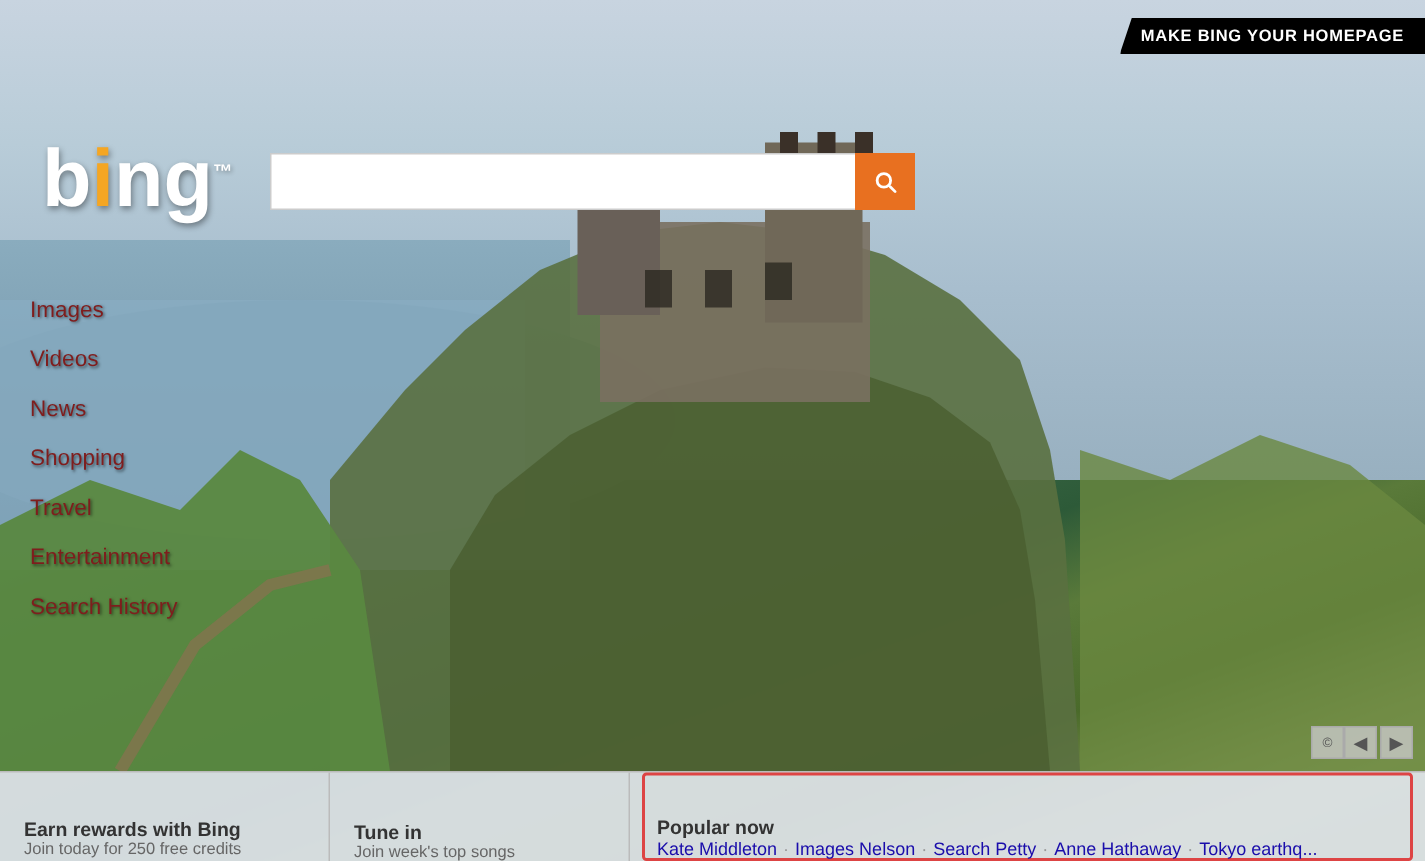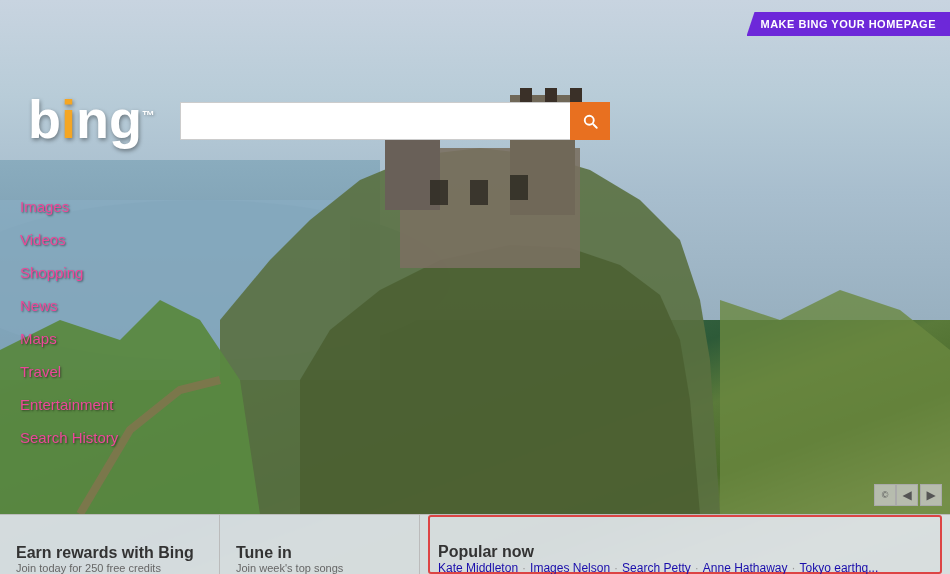--- a/index.html
+++ b/index.html
@@ -41,21 +41,21 @@
       z-index: 10;
       display: flex;
       align-items: center;
       border-top: 1px solid #bbb;
     }
 
     
     .make-homepage-btn {
       position: absolute;
       top: 12px; right: 0;
-      background: #6d28d9;
+      background: #000000;
       color: white;
       font-size: 11px;
       font-weight: bold;
       padding: 6px 14px;
       letter-spacing: 0.5px;
       z-index: 10;
       cursor: pointer;
       clip-path: polygon(8px 0%, 100% 0%, 100% 100%, 0% 100%);
     }
 
@@ -109,21 +109,21 @@
 
     
     .nav-sidebar {
       position: absolute;
       top: 190px; left: 0;
       width: 155px;
       z-index: 10;
     }
 
     .nav-item {
-      color: #ec4899;
+      color: #7f1d1d;
       font-size: 15px;
       padding: 8px 20px;
       cursor: pointer;
       display: block;
       text-shadow: 1px 1px 2px rgba(0,0,0,0.5);
     }
 
     
     .nav-arrows {
       position: absolute;
@@ -177,21 +177,21 @@
 
     .bottom-section.popular {
       flex: 1;
       border: 2px solid #d44;
       margin: 6px 8px;
       padding: 2px 8px;
       border-radius: 3px;
     }
 
     .bottom-label {
-      font-size: 16px;
+      font-size: 13px;
       font-weight: bold;
       color: #333;
       margin-top: 28px;
     }
 
     .bottom-sub {
       font-size: 11px;
       color: #666;
     }
 
@@ -262,23 +262,22 @@
   <button class="search-btn">
     <svg viewBox="0 0 24 24">
       <path d="M21 21l-4.35-4.35M17 11A6 6 0 1 1 5 11a6 6 0 0 1 12 0z" stroke="white" stroke-width="2.5" fill="none" stroke-linecap="round"></path>
     </svg>
   </button>
 </div>
 
 <nav class="nav-sidebar">
   <a class="nav-item">Images</a>
   <a class="nav-item">Videos</a>
+  <a class="nav-item">News</a>
   <a class="nav-item">Shopping</a>
-  <a class="nav-item">News</a>
-  <a class="nav-item">Maps</a>
   <a class="nav-item">Travel</a>
   <a class="nav-item">Entertainment</a>
   <a class="nav-item">Search History</a>
 </nav>
 
 <div class="nav-arrows">
   <div class="nav-arrow">◀</div>
   <div class="nav-arrow">▶</div>
 </div>
 <div class="copyright">©</div>

